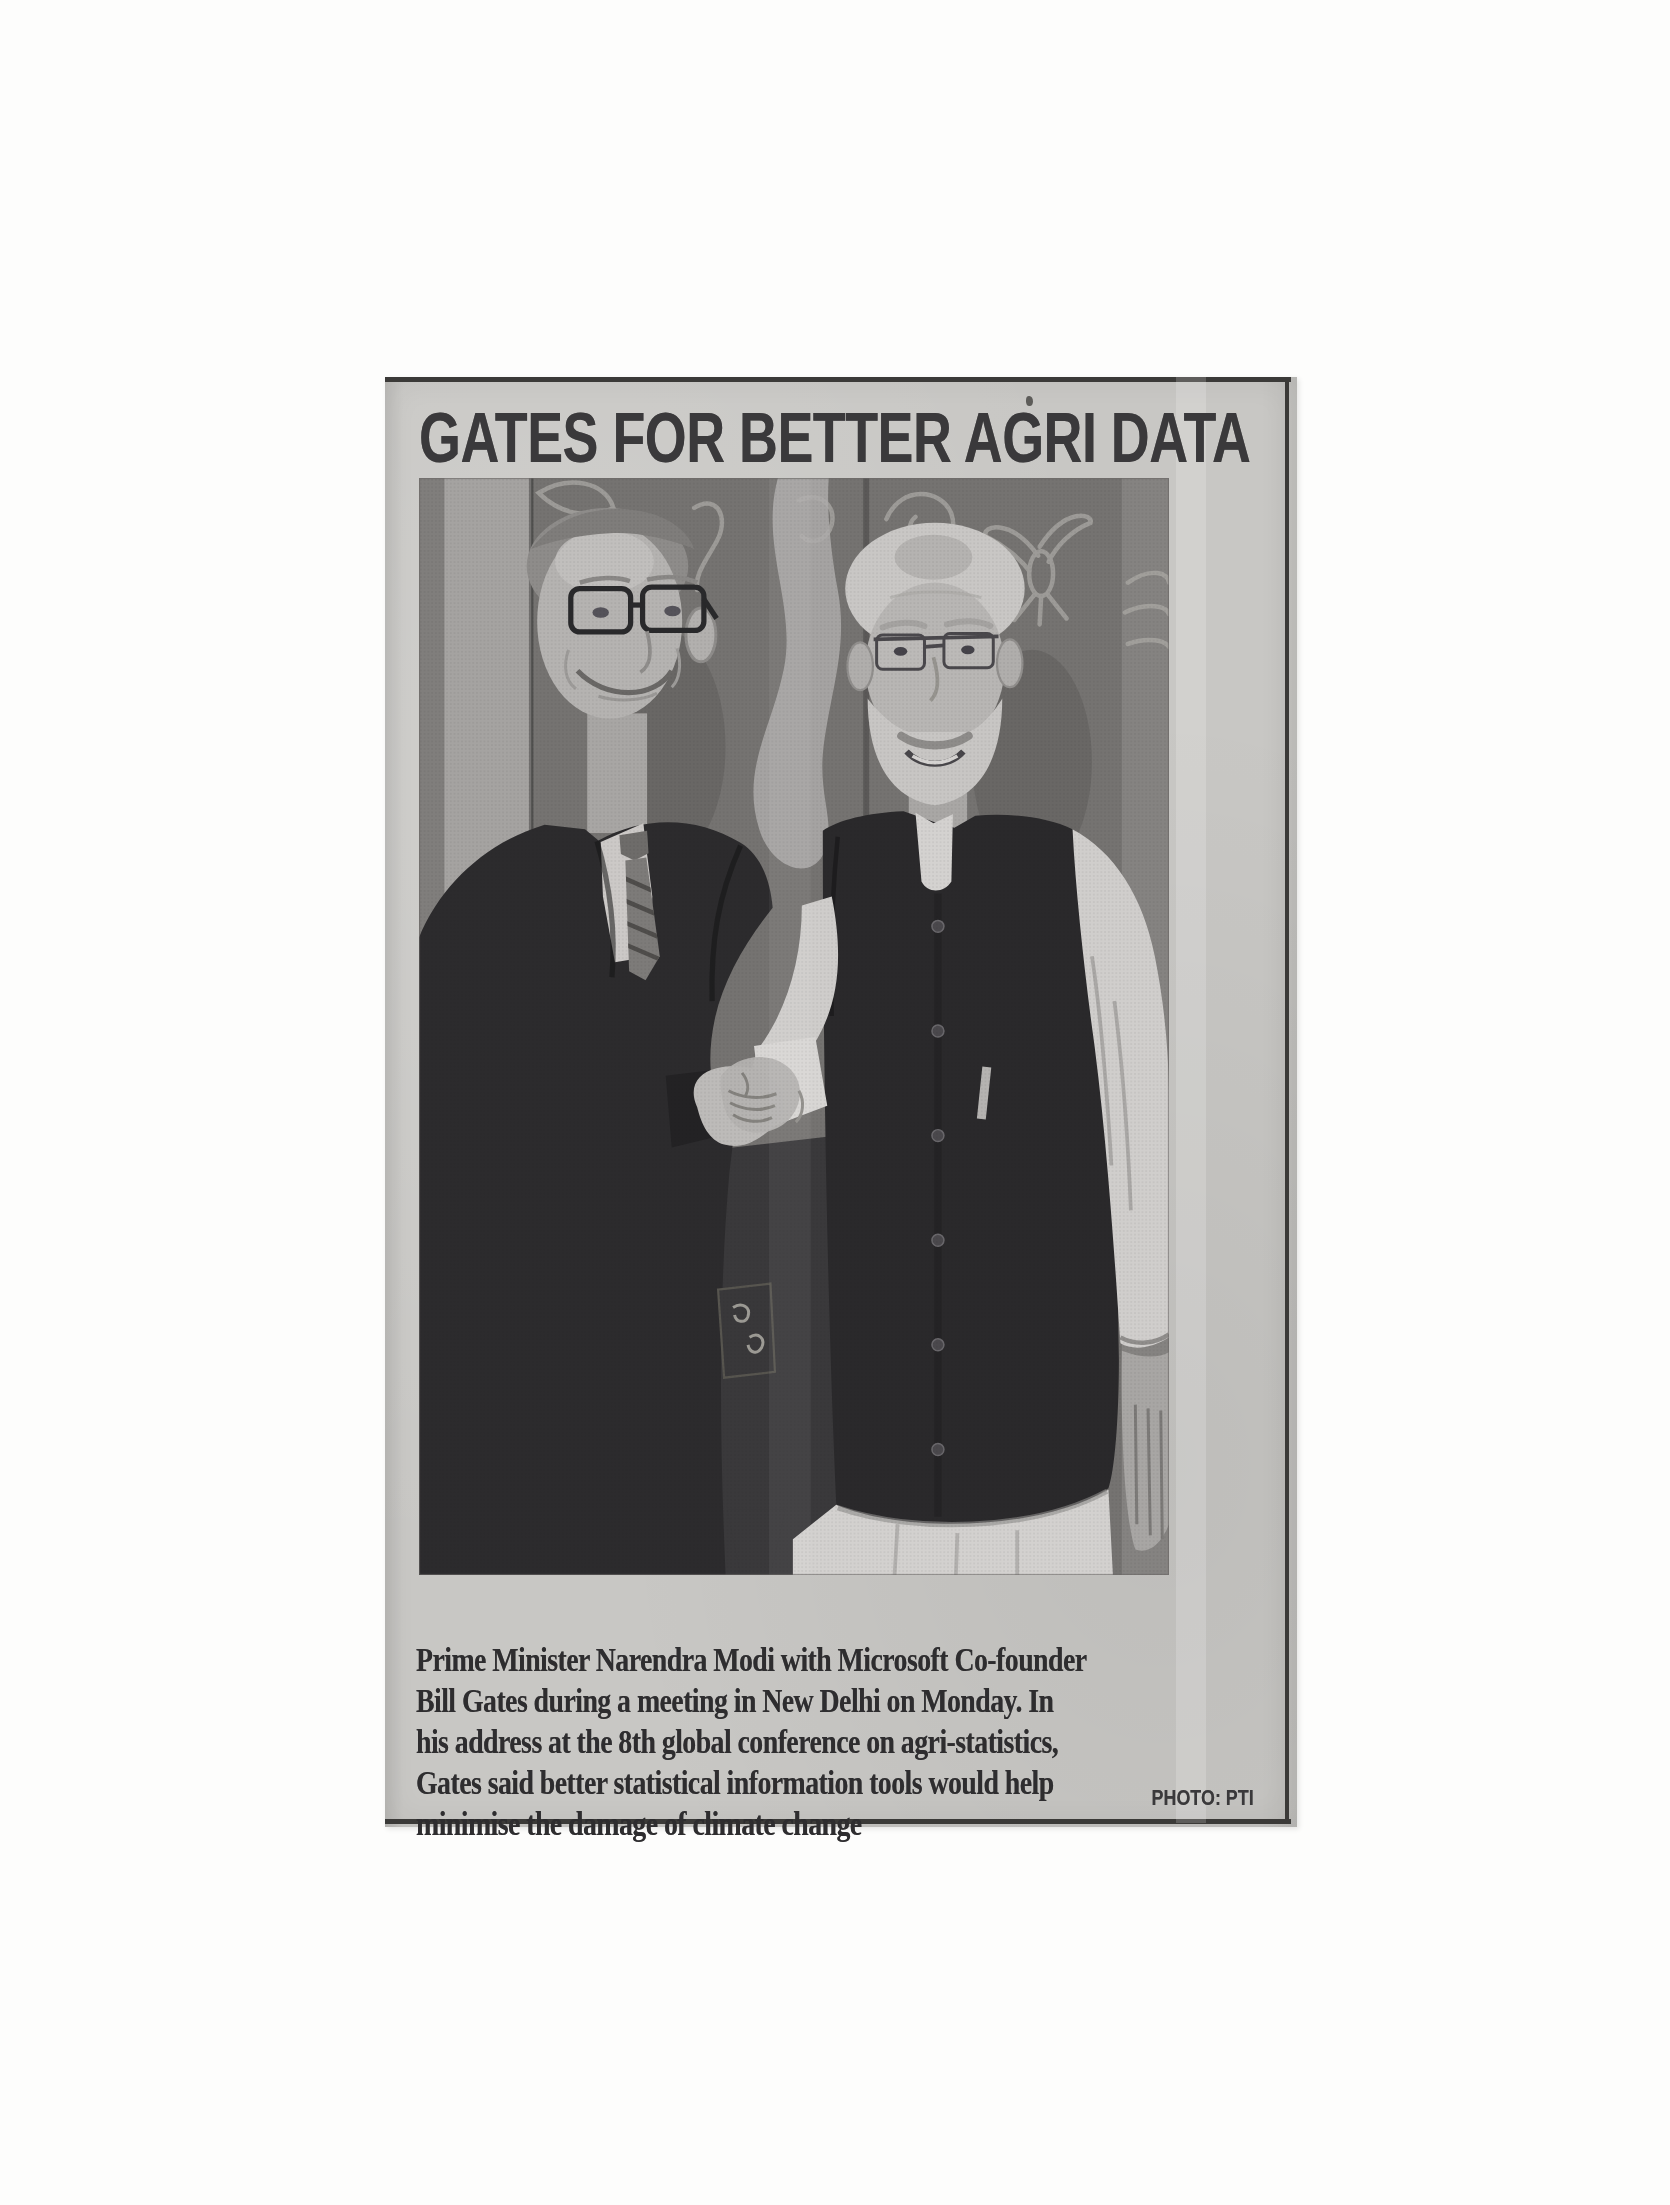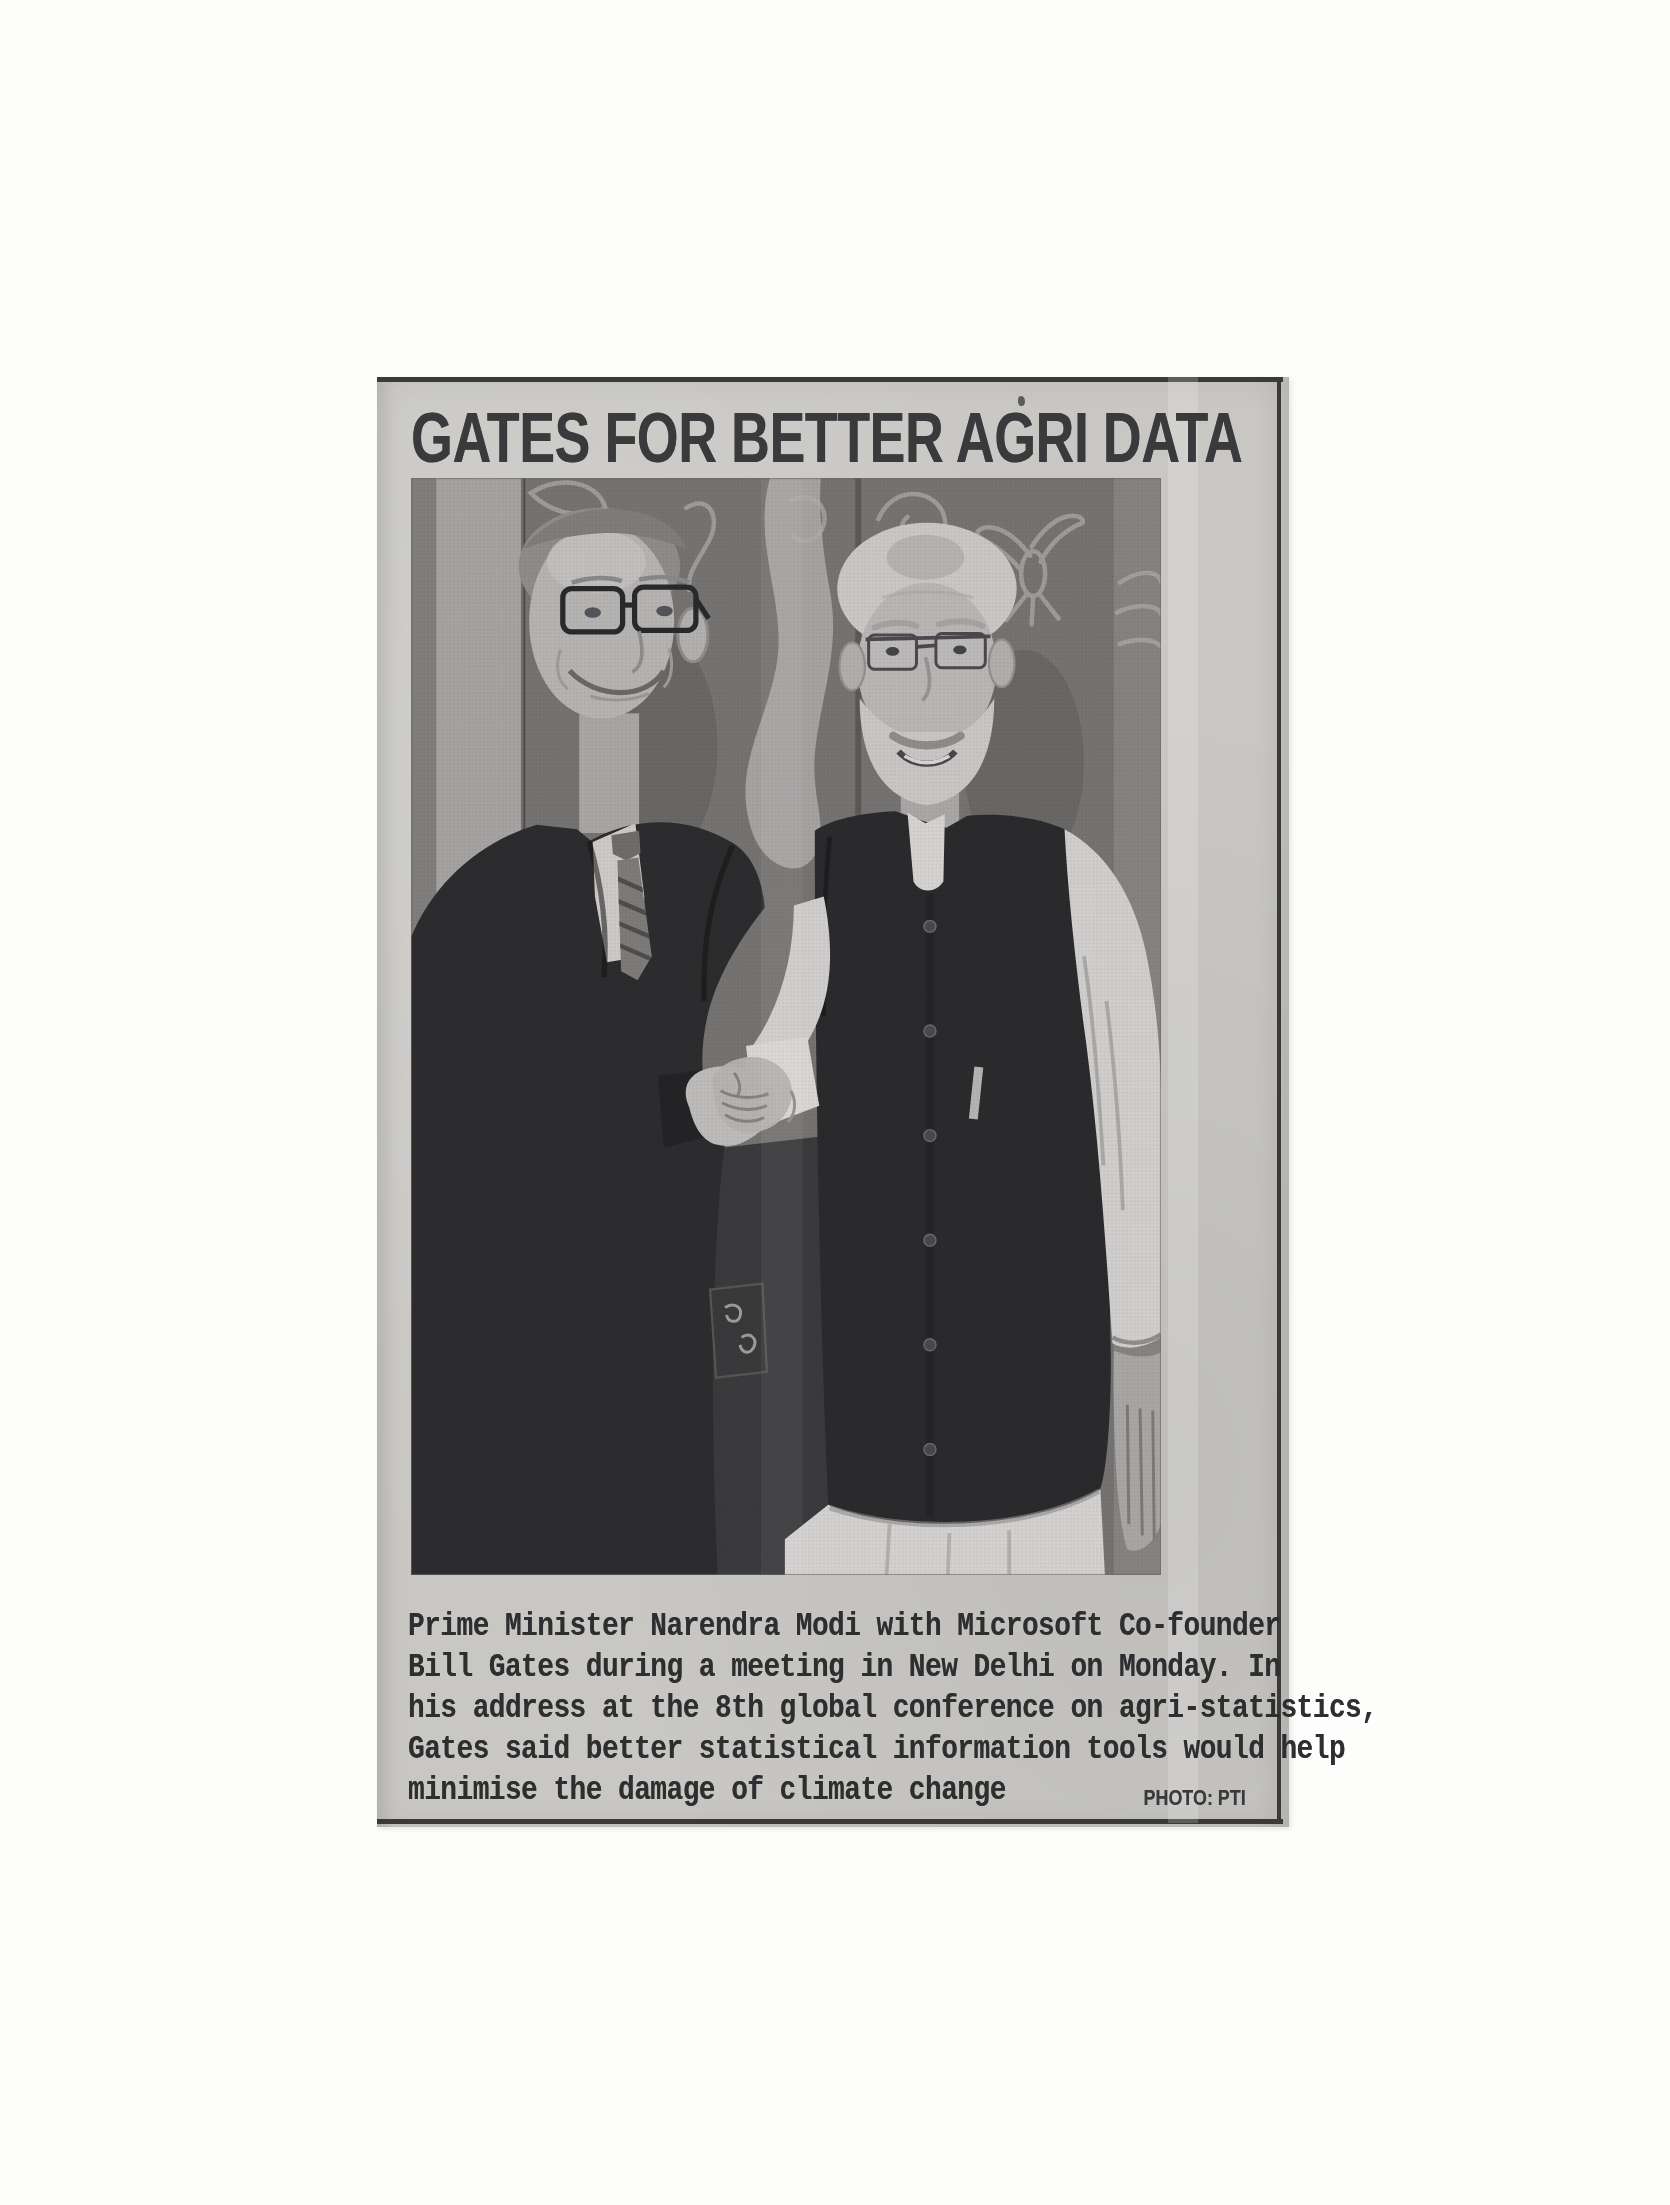--- a/index.html
+++ b/index.html
@@ -1,17 +1,17 @@
 <!DOCTYPE html>
 <html style="font-size:12px"><head>
 <meta charset="utf-8">
 <style>
   html,body{margin:0;padding:0;background:#fdfdfc;overflow:hidden;}
   .screen{position:relative;width:1544px;height:2205px;background:#fdfdfc;
-          font-family:"Liberation Sans",sans-serif;}
+          font-family:"Liberation Sans",sans-serif;margin-left:8px;}
   
   .clipping{position:absolute;left:377px;top:377px;width:912px;height:1450px;
             background:#c8c7c4;
             background-image:
               radial-gradient(ellipse at 18% 28%, rgba(255,255,255,.14), rgba(255,255,255,0) 55%),
               radial-gradient(ellipse at 85% 75%, rgba(0,0,0,.05), rgba(0,0,0,0) 50%),
               linear-gradient(90deg, rgba(0,0,0,.07), rgba(0,0,0,0) 2%, rgba(0,0,0,0) 96%, rgba(0,0,0,.04));
             box-shadow:inset 0 0 34px rgba(0,0,0,.07), 1.5px 2.2px 5.2px rgba(0,0,0,.10);}
   .rule{position:absolute;background:#3b3a38;}
   .rule-top{left:0;top:0;width:906px;height:4.5px;}
@@ -21,22 +21,22 @@
   .headline{position:absolute;left:34px;top:27px;height:69px;line-height:69px;
             font-size:70px;font-weight:700;color:#3a393b;white-space:nowrap;
             letter-spacing:-0.7px;transform:scaleX(.77);transform-origin:0 50%;
             text-shadow:0 0 0.7px rgba(45,44,46,.55);}
   .ink-speck{position:absolute;left:641px;top:19.4px;width:6.7px;height:9.7px;
              background:#4a4947;border-radius:45% 55% 50% 50%;opacity:.85;}
   
   .photo{position:absolute;left:34px;top:101px;width:750px;height:1097px;}
   .photo svg{display:block;width:100%;height:100%;}
   
-  .caption{position:absolute;left:31px;top:1229px;width:867px;color:#2e2d2f;
-           font-family:Liberation Mono, monospace;font-weight:700;}
+  .caption{position:absolute;left:31px;top:1262px;width:867px;color:#2e2d2f;
+           font-family:Liberation Serif, serif;font-weight:700;}
   .caption-line{height:41px;line-height:41px;font-size:34px;white-space:nowrap;
                 letter-spacing:-0.7px;transform:scaleX(.82);transform-origin:0 50%;
                 text-shadow:0 0 0.7px rgba(40,40,42,.5);}
   .credit{position:absolute;right:43px;top:1408px;font-size:22.4px;font-weight:700;
           color:#3a393b;letter-spacing:0;white-space:nowrap;
           transform:scaleX(.8);transform-origin:100% 50%;
           font-family:"Liberation Sans",sans-serif;
           text-shadow:0 0 0.7px rgba(45,44,46,.5);}
   
   .scan-band{position:absolute;left:791px;top:0;width:30px;height:1446px;

